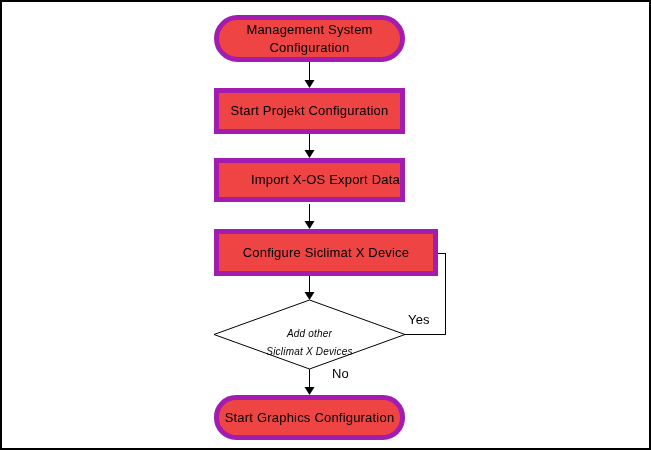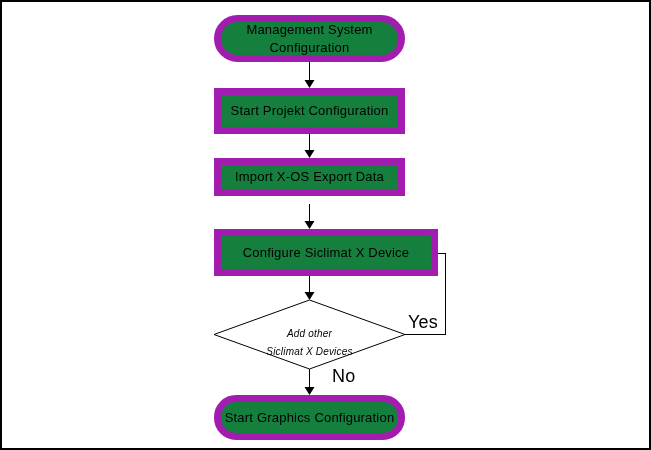--- a/index.html
+++ b/index.html
@@ -19,22 +19,22 @@
     color: #000000;
   }
   .layer {
     position: absolute;
     left: 0;
     top: 0;
   }
   .node {
     position: absolute;
     box-sizing: border-box;
-    border: 7px solid #a21caf;
-    background: #15803d;
+    border: 5px solid #a21caf;
+    background: #ef4444;
     display: flex;
     align-items: center;
     justify-content: center;
     text-align: center;
     font-size: 13px;
     line-height: 18px;
     letter-spacing: 0.2px;
     white-space: pre-line;
   }
   .terminator {
@@ -47,21 +47,21 @@
     justify-content: center;
     text-align: center;
     font-size: 10px;
     line-height: 18px;
     letter-spacing: 0.2px;
     white-space: pre-line;
     font-style: italic;
   }
   .edge-label {
     position: absolute;
-    font-size: 18px;
+    font-size: 13px;
     letter-spacing: 0.2px;
     white-space: nowrap;
   }
 </style>
 </head>
 <body>
 
 <div class="canvas">
 
   <svg class="layer" width="651" height="450" viewBox="0 0 651 450">
@@ -96,21 +96,21 @@
 
   <div class="node terminator" style="left:212px; top:13px; width:191px; height:47px;">
     <span>Management System
 Configuration</span>
   </div>
 
   <div class="node" style="left:212px; top:86px; width:191px; height:46px;">
     <span>Start Projekt Configuration</span>
   </div>
 
-  <div class="node" style="left:212px; top:156px; width:191px; height:38px;">
+  <div class="node" style="left:212px; top:156px; width:191px; height:44px;justify-content:flex-end;">
     <span>Import X-OS Export Data</span>
   </div>
 
   <div class="node" style="left:212px; top:227px; width:224px; height:47px;">
     <span>Configure Siclimat X Device</span>
   </div>
 
   <div class="decision-label" style="left:217px; top:306px; width:181px; height:53px;">
     <span>Add other
 Siclimat X Devices</span>

